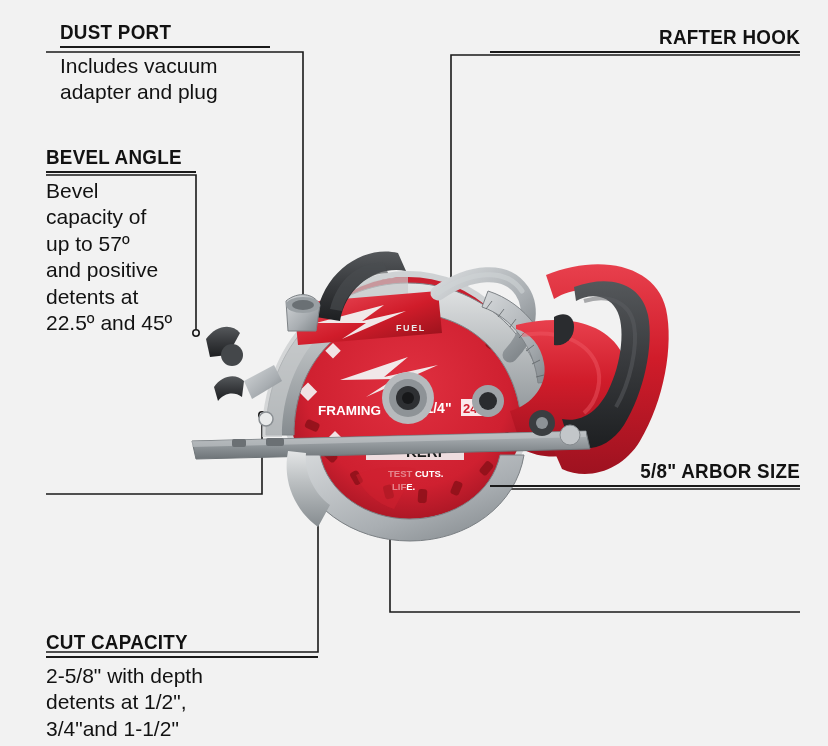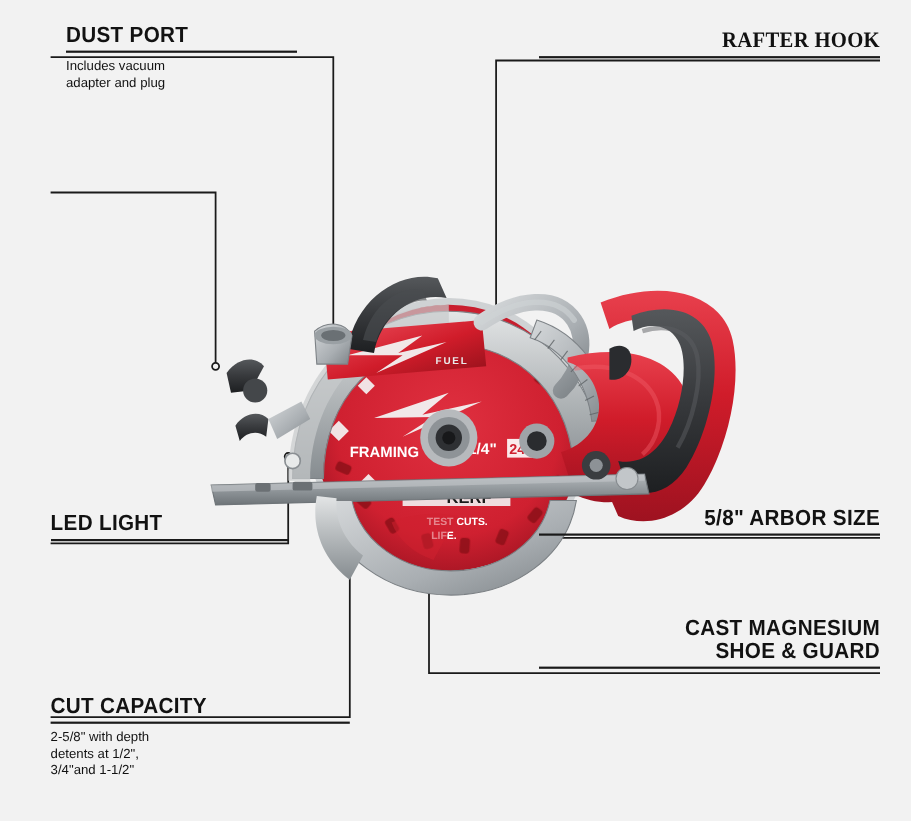--- a/index.html
+++ b/index.html
@@ -23,21 +23,21 @@
     white-space:nowrap;
     transform:scaleX(0.94);
   }
   .callout .title.two-line { white-space:normal; }
   .callout.left .title { transform-origin:left center; }
   .callout.right .title { transform-origin:right center; text-align:right; }
   .callout .rule {
     height:2px; background:#1a1a1a; margin-top:3px;
   }
   .callout .body {
-    font-size:12px;
+    font-size:21px;
     line-height:1.26;
     margin-top:5px;
     white-space:pre-line;
   }
   .callout.right { text-align:right; }
 
   
   #leaders { position:absolute; inset:0; pointer-events:none; }
 
   
@@ -265,43 +265,44 @@
     </svg>
   </div>
 
   <div class="callout left" style="left:60px; top:22px; width:210px;">
     <div class="title">DUST PORT</div>
     <div class="rule"></div>
     <div class="body">Includes vacuum
 adapter and plug</div>
   </div>
 
-
-  <div class="callout left" style="left:46px; top:466px; width:216px;">
-    <div class="title">LED LIGHT</div>
-    <div class="rule"></div>
-  </div>
+  <div class="callout left" style="left:46px; top:147px; width:150px;">
+    <div class="title">BEVEL ANGLE</div>
+    <div class="rule"></div>
+    <div class="body">Bevel
+capacity of
+up to 57º
+and positive
+detents at
+22.5º and 45º</div>
+  </div>
+
 
   <div class="callout left" style="left:46px; top:632px; width:272px;">
     <div class="title">CUT CAPACITY</div>
     <div class="rule"></div>
     <div class="body">2-5/8" with depth
 detents at 1/2",
 3/4"and 1-1/2"</div>
   </div>
 
-  <div class="callout right" style="right:28px; top:27px; width:310px;font-family:Liberation Serif, serif;">
+  <div class="callout right" style="right:28px; top:27px; width:310px;">
     <div class="title">RAFTER HOOK</div>
     <div class="rule"></div>
   </div>
 
   <div class="callout right" style="right:28px; top:461px; width:310px;">
     <div class="title">5/8" ARBOR SIZE</div>
     <div class="rule"></div>
   </div>
 
-  <div class="callout right" style="right:28px; top:561px; width:310px;">
-    <div class="title two-line">CAST MAGNESIUM</div>
-    <div class="title two-line">SHOE &amp; GUARD</div>
-    <div class="rule"></div>
-  </div>
 
 </div>
 
 </body></html>

